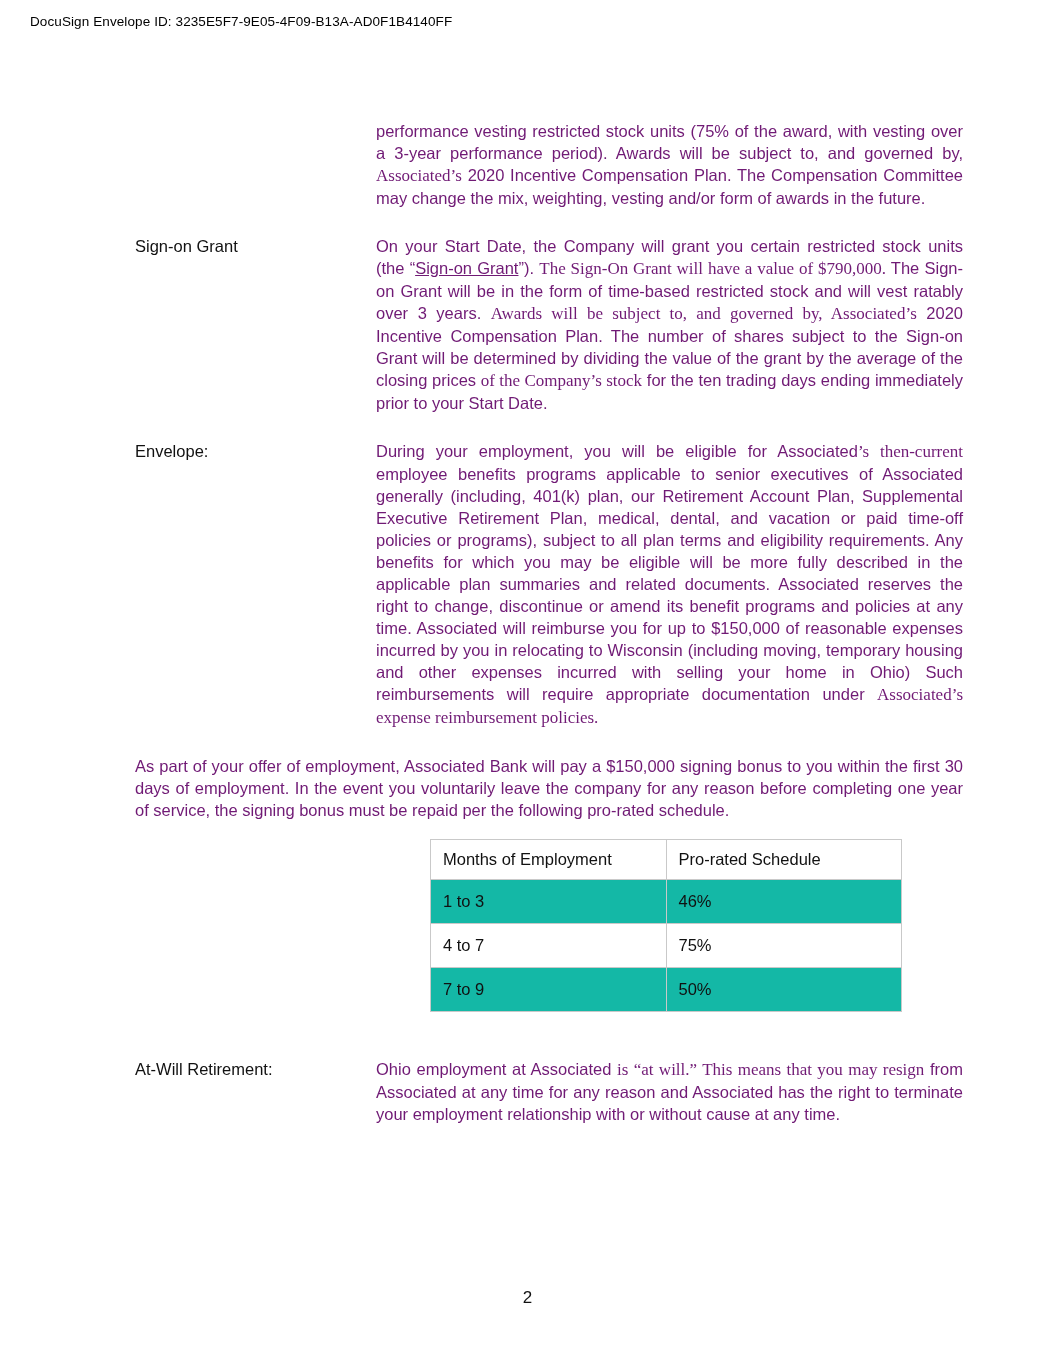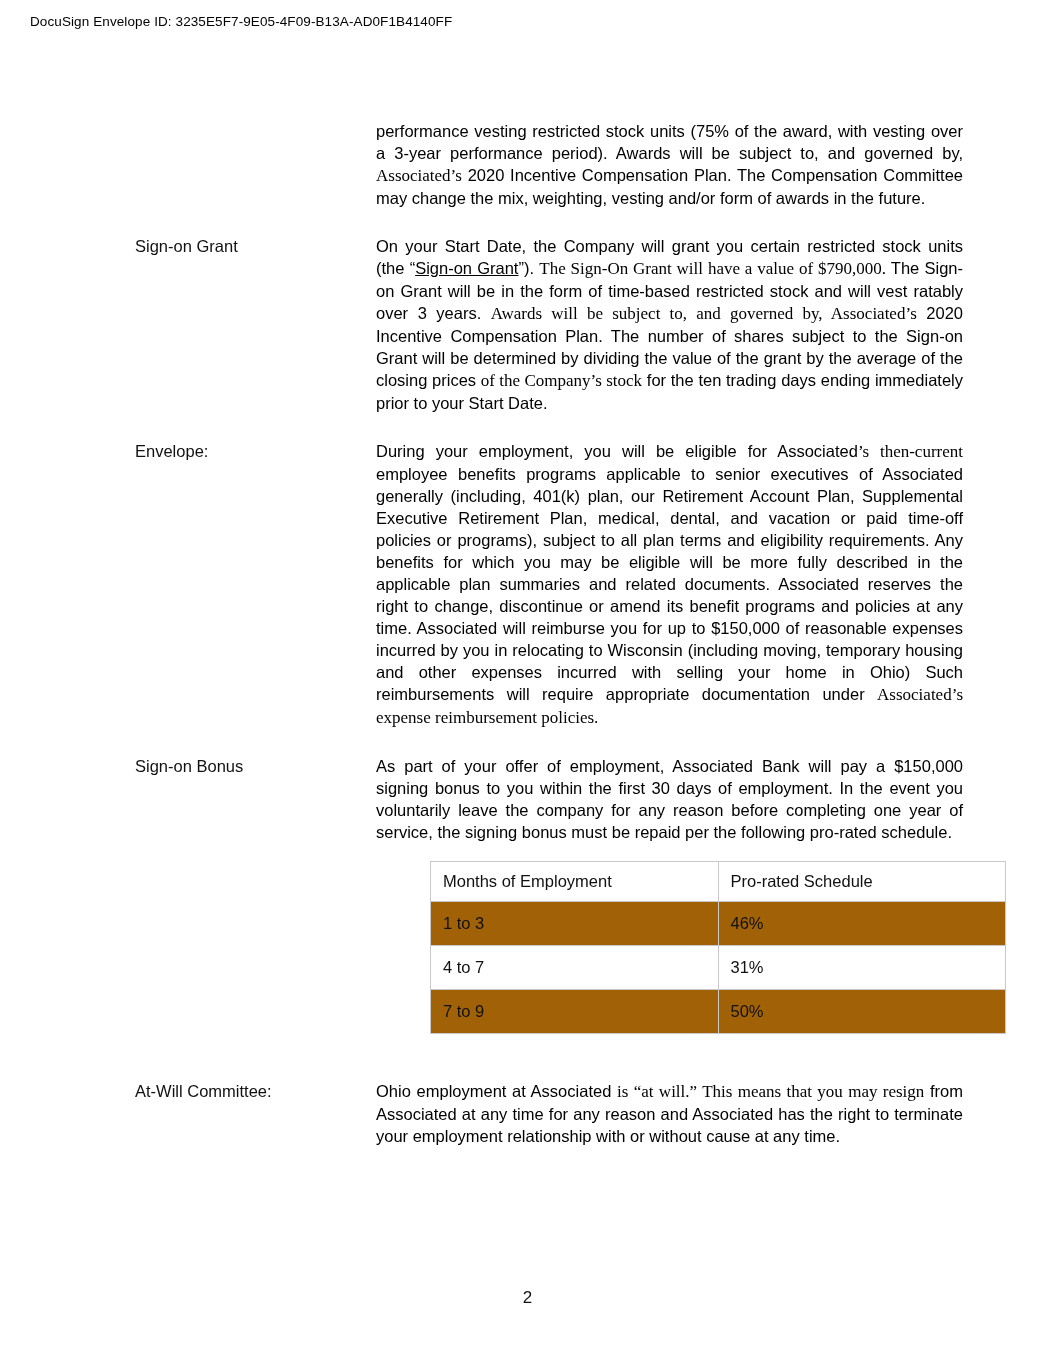--- a/index.html
+++ b/index.html
@@ -42,55 +42,55 @@
     font-size: 16.5px;
     line-height: 22px;
     color: #111111;
   }
   .section-body {
     flex: 1 1 auto;
     width: 587px;
     font-size: 16.5px;
     line-height: 22px;
     text-align: justify;
-    color: #000000;
+    color: #701a75;
   }
   .serif {
     font-family: "Liberation Serif", serif;
     font-size: 17px;
   }
   .underline {
     text-decoration: underline;
   }
   .table-wrap {
     margin: 18px 0 46px 295px;
   }
   table.schedule-table {
     border-collapse: collapse;
-    width: 576px;
+    width: 472px;
     table-layout: fixed;
   }
   table.schedule-table td, table.schedule-table th {
     border: 1px solid #c9c9c9;
     font-size: 16.5px;
     font-weight: normal;
     text-align: left;
     vertical-align: middle;
     padding: 0 8px 0 12px;
     color: #111111;
   }
   table.schedule-table th {
     height: 39px;
     background: #ffffff;
   }
   table.schedule-table td {
     height: 43px;
   }
   tr.shaded td {
-    background: #a16207;
+    background: #14b8a6;
   }
   tr.plain td {
     background: #ffffff;
   }
   .page-number {
     position: absolute;
     top: 1288px;
     left: 0;
     width: 1055px;
     text-align: center;
@@ -116,49 +116,48 @@
       <div class="section-label">Sign-on Grant</div>
       <div class="section-body"><span>On your Start Date, the Company will grant you certain restricted stock units (the “</span><span class="underline">Sign-on Grant</span><span>”).  </span><span class="serif">The Sign-On Grant will have a value of $790,000.</span><span> The Sign-on Grant will be in the form of time-based restricted stock and will vest ratably over 3 years. </span><span class="serif">Awards will be subject to, and governed by, Associated’s</span><span> 2020 Incentive Compensation Plan. The number of shares subject to the Sign-on Grant will be determined by dividing the value of the grant by the average of the closing prices </span><span class="serif">of the Company’s stock</span><span> for the ten trading days ending immediately prior to your Start Date.</span></div>
     </div>
 
     <div class="section">
       <div class="section-label">Envelope:</div>
       <div class="section-body"><span>During your employment, you will be eligible for Associated</span><span class="serif">’s then-current</span><span> employee benefits programs applicable to senior executives of Associated generally (including, 401(k) plan, our Retirement Account Plan, Supplemental Executive Retirement Plan, medical, dental, and vacation or paid time-off policies or programs), subject to all plan terms and eligibility requirements. Any benefits for which you may be eligible will be more fully described in the applicable plan summaries and related documents.  Associated reserves the right to change, discontinue or amend its benefit programs and policies at any time.   Associated will reimburse you for up to $150,000 of reasonable expenses incurred by you in relocating to Wisconsin (including moving, temporary housing and other expenses incurred with selling your home in Ohio) Such reimbursements will require appropriate documentation under </span><span class="serif">Associated’s expense reimbursement policies.</span></div>
     </div>
 
     <div class="section" style="margin-bottom:0;">
-      <div class="section-label">Sign-on Bonus</div>
       <div class="section-body"><span>As part of your offer of employment, Associated Bank will pay a $150,000 signing bonus to you within the first 30 days of employment. In the event you voluntarily leave the company for any reason before completing one year of service, the signing bonus must be repaid per the following pro-rated schedule.</span></div>
     </div>
 
     <div class="table-wrap">
       <table class="schedule-table">
         <tbody>
           <tr>
             <th>Months of Employment</th>
             <th>Pro-rated Schedule</th>
           </tr>
           <tr class="shaded">
             <td>1 to 3</td>
             <td>46%</td>
           </tr>
           <tr class="plain">
             <td>4 to 7</td>
-            <td>31%</td>
+            <td>75%</td>
           </tr>
           <tr class="shaded">
             <td>7 to 9</td>
             <td>50%</td>
           </tr>
         </tbody>
       </table>
     </div>
 
     <div class="section">
-      <div class="section-label">At-Will Committee:</div>
+      <div class="section-label">At-Will Retirement:</div>
       <div class="section-body"><span>Ohio employment at Associated </span><span class="serif">is “at will.”  This means that you may resign</span><span> from Associated at any time for any reason and Associated has the right to terminate your employment relationship with or without cause at any time.</span></div>
     </div>
 
   </div>
 
   <div class="page-number">2</div>
 
 </div>
 
 </body></html>

